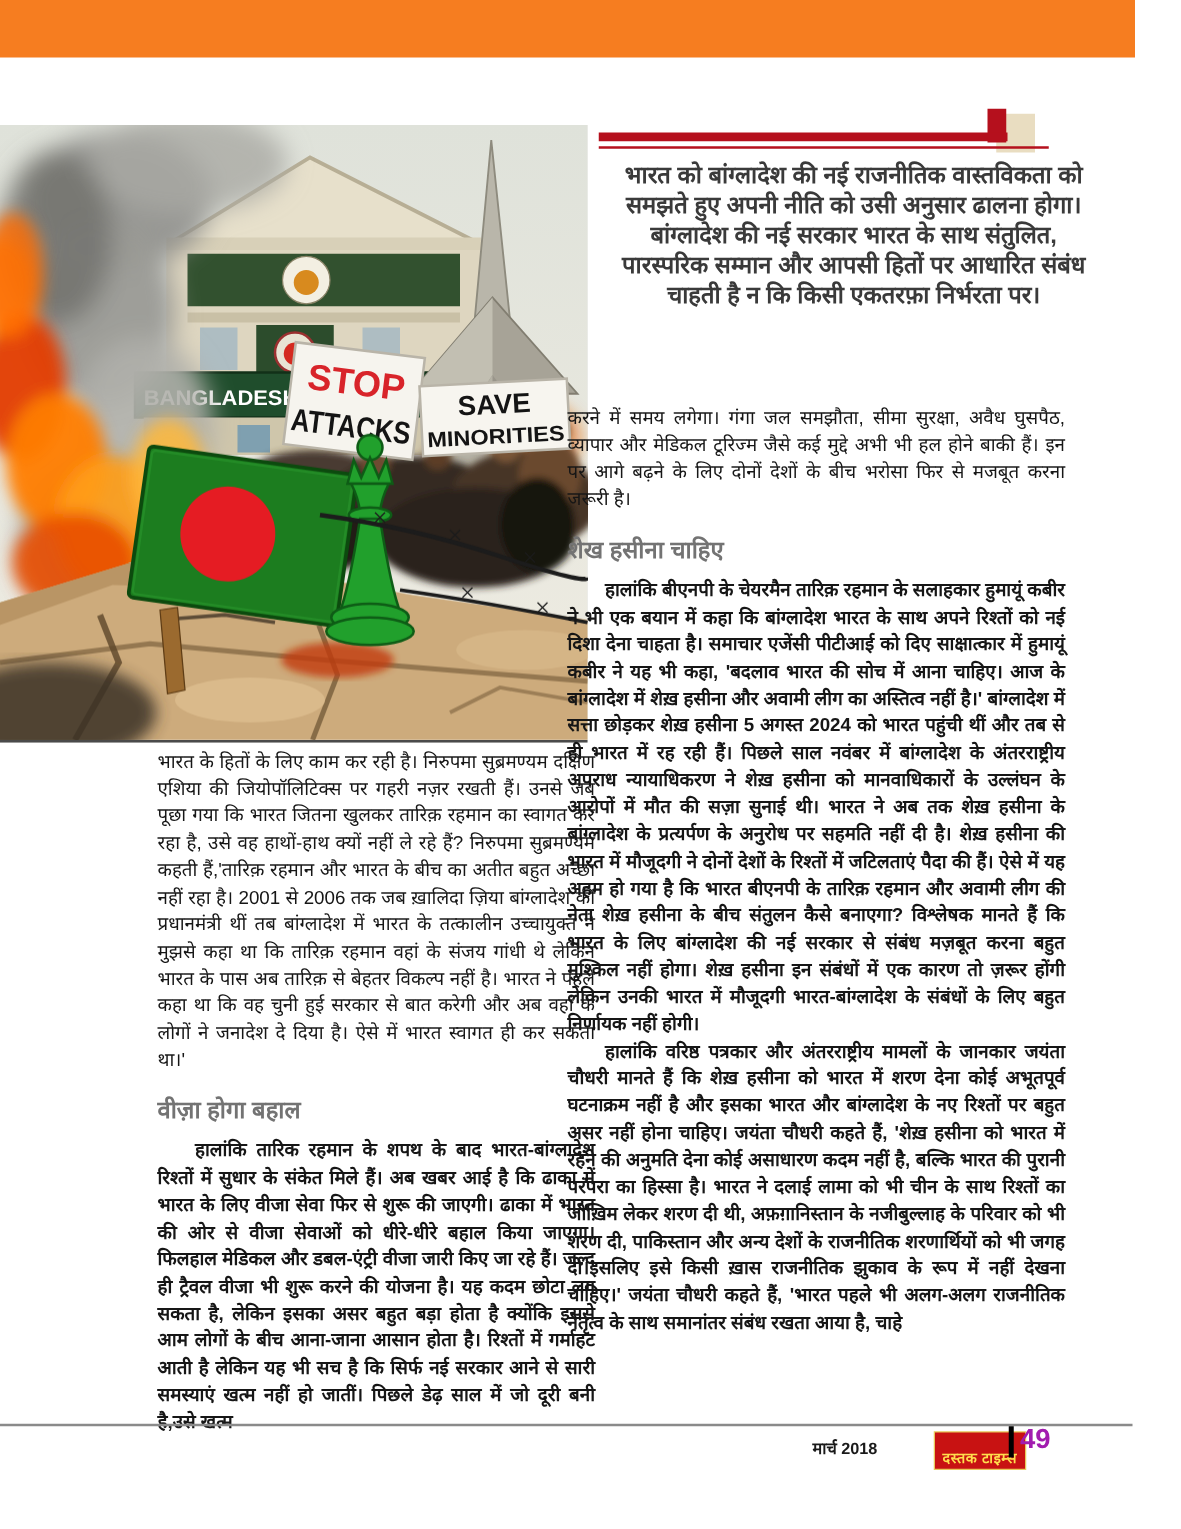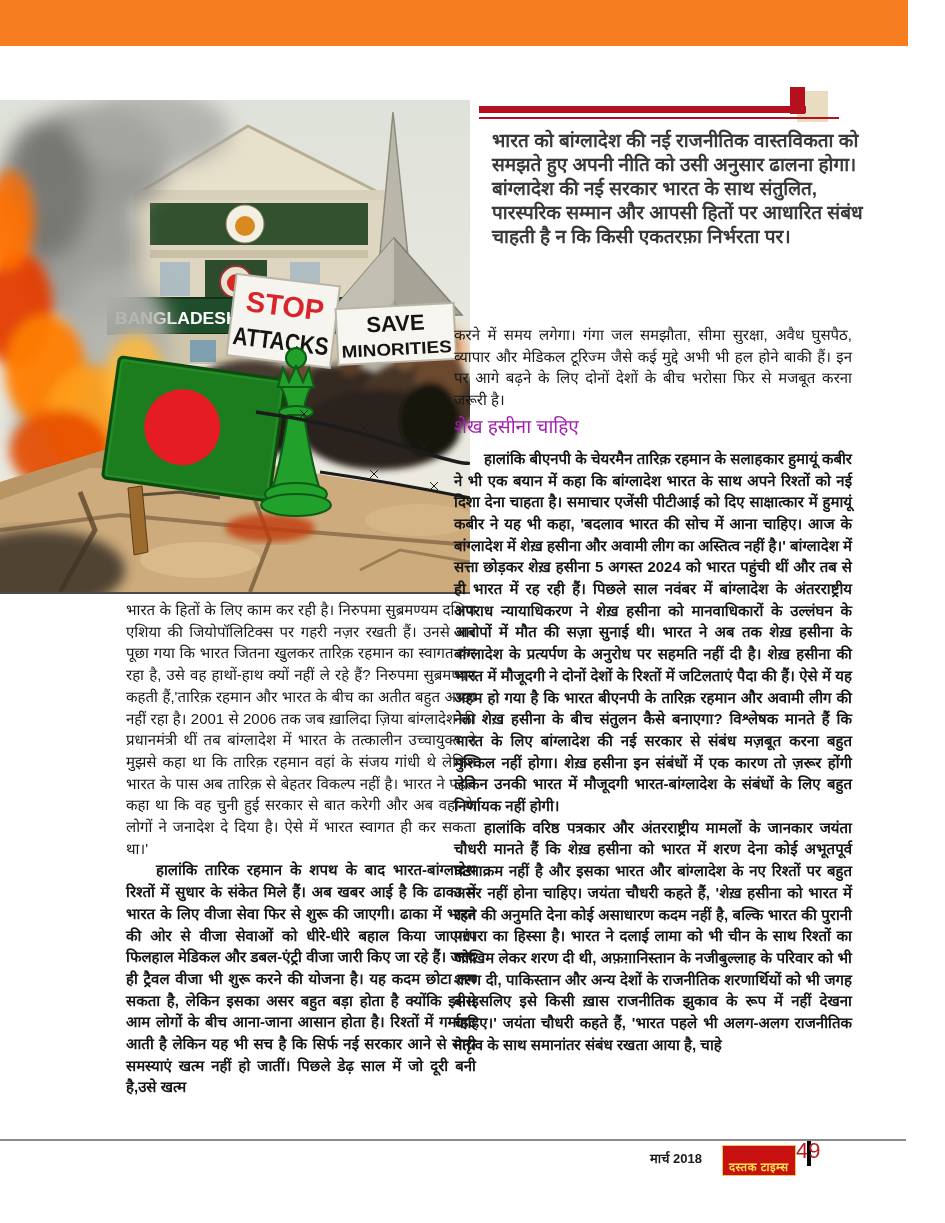--- a/index.html
+++ b/index.html
@@ -31,64 +31,64 @@
     background: #b5101d; z-index: 2;
   }
   .rule-thin {
     position: absolute; left: 479px; top: 117px; width: 360px; height: 2px;
     background: #b5101d; z-index: 2;
   }
   
   .pull-quote {
     position: absolute; left: 492px; top: 129px; width: 382px;
     font-size: 19px; line-height: 24px; font-weight: 600; color: #3a3a3a;
-    text-align: left;
+    text-align: center;
   }
   
   .photo {
     position: absolute; left: 0; top: 100px; width: 470px; height: 494px;
     border-bottom: 2px solid #4a4a4a;
     background: #d9dcd6;
   }
   
   .col {
     position: absolute; color: #161616; font-size: 15px; line-height: 21.7px;
     text-align: justify;
   }
   .col-left  { left: 126px; top: 599px; width: 350px; }
   .col-right { left: 454px; top: 324px; width: 398px; }
   .para { text-align: justify; }
   .para.indent { text-indent: 30px; font-weight: bold; }
   .section-heading {
-    font-size: 19px; font-weight: 400; color: #a21caf;
-    margin-top: 3px; margin-bottom: 9px; line-height: 25px; text-align: left;
+    font-size: 19px; font-weight: 700; color: #737373;
+    margin-top: 17px; margin-bottom: 9px; line-height: 25px; text-align: left;
   }
   
   .footer-rule {
     position: absolute; left: 0; top: 1139px; width: 906px; height: 2px;
     background: #8a8a8a;
   }
   .footer-date {
     position: absolute; left: 650px; top: 1149px;
     font-size: 13px; font-weight: 700; color: #1a1a1a;
   }
   .footer-logo {
-    position: absolute; left: 723px; top: 1146px; height: 29px;
+    position: absolute; left: 748px; top: 1146px; height: 29px;
     background: #c81212; color: #ffdf4d;
     font-size: 11.5px; font-weight: 700; line-height: 19px;
     padding: 12px 6px; letter-spacing: 0.5px;
     box-shadow: 0 0 0 1px #e8c95a;
   }
   .footer-divider {
     position: absolute; left: 807px; top: 1141px; width: 4px; height: 25px;
     background: #000;
   }
   .footer-pagenum {
-    position: absolute; left: 796px; top: 1138px;
-    font-size: 22px; font-weight: 400; color: #b91c1c;
+    position: absolute; left: 816px; top: 1138px;
+    font-size: 22px; font-weight: 700; color: #a21caf;
   }
 </style>
 </head>
 <body>
 
 <div class="page">
 
   <div class="orange-band"></div>
   <div class="tan-square"></div>
   <div class="crimson-vert"></div>
@@ -226,20 +226,21 @@
         <path d="M256,312 Q330,322 400,345 T470,362" stroke-width="3.5"></path>
         <path d="M300,318 l8,-8 M300,310 l8,8 M360,332 l8,-8 M360,324 l8,8 M420,350 l8,-8 M420,342 l8,8"></path>
         <path d="M320,372 Q390,382 470,398" stroke-width="3"></path>
         <path d="M370,378 l8,-8 M370,370 l8,8 M430,390 l8,-8 M430,382 l8,8"></path>
       </g>
     </svg>
   </div>
 
   <div class="col col-left">
     <div class="para">भारत के हितों के लिए काम कर रही है। निरुपमा सुब्रमण्यम दक्षिण एशिया की जियोपॉलिटिक्स पर गहरी नज़र रखती हैं। उनसे जब पूछा गया कि भारत जितना खुलकर तारिक़ रहमान का स्वागत कर रहा है, उसे वह हाथों-हाथ क्यों नहीं ले रहे हैं? निरुपमा सुब्रमण्यम कहती हैं,'तारिक़ रहमान और भारत के बीच का अतीत बहुत अच्छा नहीं रहा है। 2001 से 2006 तक जब ख़ालिदा ज़िया बांग्लादेश की प्रधानमंत्री थीं तब बांग्लादेश में भारत के तत्कालीन उच्चायुक्त ने मुझसे कहा था कि तारिक़ रहमान वहां के संजय गांधी थे लेकिन भारत के पास अब तारिक़ से बेहतर विकल्प नहीं है। भारत ने पहले कहा था कि वह चुनी हुई सरकार से बात करेगी और अब वहां के लोगों ने जनादेश दे दिया है। ऐसे में भारत स्वागत ही कर सकता था।'</div>
+    <div class="section-heading">वीज़ा होगा बहाल</div>
     <div class="para indent">हालांकि तारिक रहमान के शपथ के बाद भारत-बांग्लादेश रिश्तों में सुधार के संकेत मिले हैं। अब खबर आई है कि ढाका में भारत के लिए वीजा सेवा फिर से शुरू की जाएगी। ढाका में भारत की ओर से वीजा सेवाओं को धीरे-धीरे बहाल किया जाएगा। फिलहाल मेडिकल और डबल-एंट्री वीजा जारी किए जा रहे हैं। जल्द ही ट्रैवल वीजा भी शुरू करने की योजना है। यह कदम छोटा लग सकता है, लेकिन इसका असर बहुत बड़ा होता है क्योंकि इससे आम लोगों के बीच आना-जाना आसान होता है। रिश्तों में गर्माहट आती है लेकिन यह भी सच है कि सिर्फ नई सरकार आने से सारी समस्याएं खत्म नहीं हो जातीं। पिछले डेढ़ साल में जो दूरी बनी है,उसे खत्म</div>
   </div>
 
   <div class="col col-right">
     <div class="para">करने में समय लगेगा। गंगा जल समझौता, सीमा सुरक्षा, अवैध घुसपैठ, व्यापार और मेडिकल टूरिज्म जैसे कई मुद्दे अभी भी हल होने बाकी हैं। इन पर आगे बढ़ने के लिए दोनों देशों के बीच भरोसा फिर से मजबूत करना जरूरी है।</div>
     <div class="section-heading">शेख हसीना चाहिए</div>
     <div class="para indent">हालांकि बीएनपी के चेयरमैन तारिक़ रहमान के सलाहकार हुमायूं कबीर ने भी एक बयान में कहा कि बांग्लादेश भारत के साथ अपने रिश्तों को नई दिशा देना चाहता है। समाचार एजेंसी पीटीआई को दिए साक्षात्कार में हुमायूं कबीर ने यह भी कहा, 'बदलाव भारत की सोच में आना चाहिए। आज के बांग्लादेश में शेख़ हसीना और अवामी लीग का अस्तित्व नहीं है।' बांग्लादेश में सत्ता छोड़कर शेख़ हसीना 5 अगस्त 2024 को भारत पहुंची थीं और तब से ही भारत में रह रही हैं। पिछले साल नवंबर में बांग्लादेश के अंतरराष्ट्रीय अपराध न्यायाधिकरण ने शेख़ हसीना को मानवाधिकारों के उल्लंघन के आरोपों में मौत की सज़ा सुनाई थी। भारत ने अब तक शेख़ हसीना के बांग्लादेश के प्रत्यर्पण के अनुरोध पर सहमति नहीं दी है। शेख़ हसीना की भारत में मौजूदगी ने दोनों देशों के रिश्तों में जटिलताएं पैदा की हैं। ऐसे में यह अहम हो गया है कि भारत बीएनपी के तारिक़ रहमान और अवामी लीग की नेता शेख़ हसीना के बीच संतुलन कैसे बनाएगा? विश्लेषक मानते हैं कि भारत के लिए बांग्लादेश की नई सरकार से संबंध मज़बूत करना बहुत मुश्किल नहीं होगा। शेख़ हसीना इन संबंधों में एक कारण तो ज़रूर होंगी लेकिन उनकी भारत में मौजूदगी भारत-बांग्लादेश के संबंधों के लिए बहुत निर्णायक नहीं होगी।</div>
     <div class="para indent">हालांकि वरिष्ठ पत्रकार और अंतरराष्ट्रीय मामलों के जानकार जयंता चौधरी मानते हैं कि शेख़ हसीना को भारत में शरण देना कोई अभूतपूर्व घटनाक्रम नहीं है और इसका भारत और बांग्लादेश के नए रिश्तों पर बहुत असर नहीं होना चाहिए। जयंता चौधरी कहते हैं, 'शेख़ हसीना को भारत में रहने की अनुमति देना कोई असाधारण कदम नहीं है, बल्कि भारत की पुरानी परंपरा का हिस्सा है। भारत ने दलाई लामा को भी चीन के साथ रिश्तों का जोख़िम लेकर शरण दी थी, अफ़ग़ानिस्तान के नजीबुल्लाह के परिवार को भी शरण दी, पाकिस्तान और अन्य देशों के राजनीतिक शरणार्थियों को भी जगह दी।इसलिए इसे किसी ख़ास राजनीतिक झुकाव के रूप में नहीं देखना चाहिए।' जयंता चौधरी कहते हैं, 'भारत पहले भी अलग-अलग राजनीतिक नेतृत्व के साथ समानांतर संबंध रखता आया है, चाहे</div>
   </div>
 

